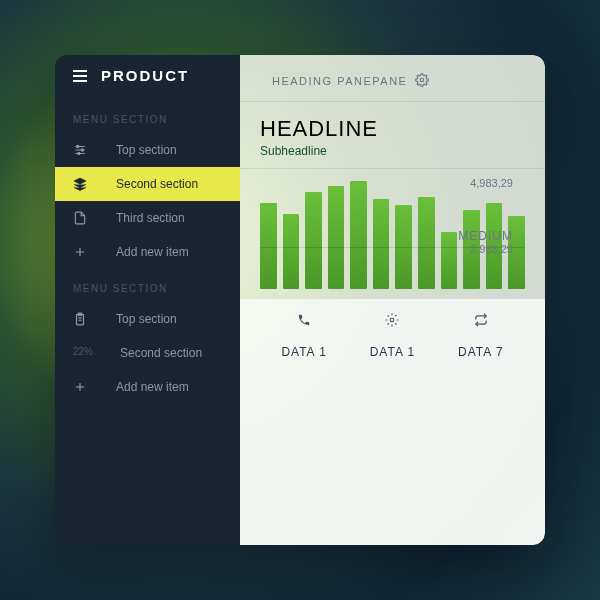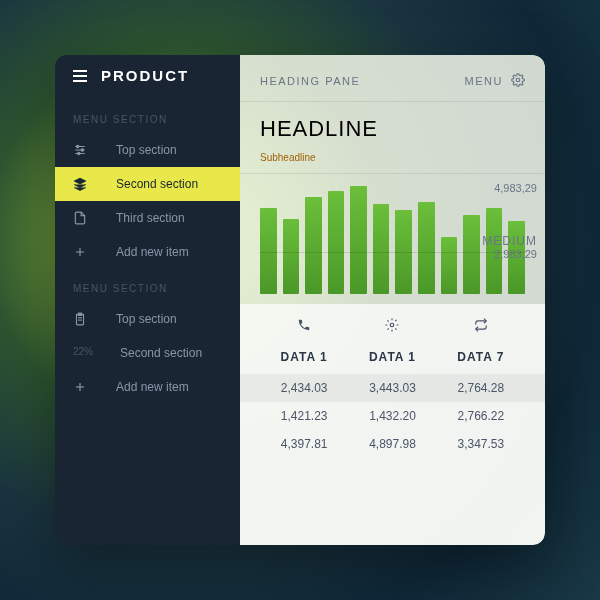--- a/index.html
+++ b/index.html
@@ -9,39 +9,39 @@
 .brand{display:flex;align-items:center;gap:14px;padding:12px 18px 16px;color:#fff}
 .hamburger{display:flex;flex-direction:column;gap:3px}
 .hamburger span{width:14px;height:2px;background:#fff}
 .brand-text{font-size:15px;font-weight:600;letter-spacing:2px}
 .section-title{padding:14px 18px 8px;font-size:10px;letter-spacing:1.5px;color:#4a5568}
 .menu-item{display:flex;align-items:flex-start;gap:29px;padding:10px 18px;color:#8a95a8;cursor:pointer;font-size:12px}
 .menu-item.active{background:#e8e84a;color:#1a2533}
 .menu-item .icon{width:14px;height:14px;display:flex;align-items:center;justify-content:center}
 .badge{font-size:10px;color:#4a5568;margin-right:-2px}
 .content{flex:1;background:rgba(245,248,235,0.85);backdrop-filter:blur(10px);display:flex;flex-direction:column}
-.topbar{display:flex;justify-content:space-between;align-items:center;padding:18px 20px 12px;color:#6a7588;font-size:11px;letter-spacing:1.5px;border-bottom:1px solid rgba(0,0,0,0.08)}
+.topbar{display:flex;align-items:center;padding:18px 32px 12px;color:#6a7588;font-size:11px;letter-spacing:1.5px;border-bottom:1px solid rgba(0,0,0,0.08)}
 .topbar-right{display:flex;align-items:center;gap:8px}
 .headline-block{padding:14px 20px 10px;border-bottom:1px solid rgba(0,0,0,0.08)}
 .headline{font-size:22px;color:#000000;letter-spacing:1px;font-weight:300}
-.subheadline{font-size:10px;color:#a16207;margin-top:10px}
+.subheadline{font-size:12px;color:#14532d;margin-top:2px}
 .chart-area{position:relative;height:130px;padding:10px 20px 0}
 .bars{display:flex;align-items:flex-end;gap:6px;height:110px}
 .bar{flex:1;background:linear-gradient(180deg,#6bbf3a 0%,#4a9828 100%);border-radius:1px}
-.chart-label{position:absolute;right:8px;font-size:10px;color:#6a7588;text-align:right}
+.chart-label{position:absolute;right:32px;font-size:10px;color:#6a7588;text-align:right}
 .chart-label.top{top:8px}
 .chart-label.mid{top:60px}
 .chart-label .val{font-size:11px}
 .chart-label .txt{font-size:12px;letter-spacing:1px}
 .chart-line{position:absolute;left:20px;right:20px;height:1px;background:rgba(0,0,0,0.12)}
 .table-area{background:rgba(255,255,255,0.7);flex:1;padding:14px 0 0}
 .table-icons{display:flex;padding:0 20px 10px}
 .table-icons>div{flex:1;text-align:center;color:#4a5568}
 .table-headers{display:flex;padding:4px 20px 10px}
-.table-headers>div{flex:1;text-align:center;font-size:12px;font-weight:700;letter-spacing:1px;color:#2a3548}
+.table-headers>div{flex:1;text-align:center;font-size:12px;font-weight:400;letter-spacing:1px;color:#2a3548}
 .table-row{display:flex;padding:7px 20px}
 .table-row>div{flex:1;text-align:center;font-size:12px;color:#4a5568}
 .table-row.alt{background:rgba(0,0,0,0.05)}
 svg{width:14px;height:14px}
 </style>
 </head>
 <body>
 
 <div class="app">
   <div class="sidebar">
@@ -119,21 +119,21 @@
           </svg>
         </span>
       <span>Add new item</span>
     </div>
   </div>
 
   <div class="content">
     <div class="topbar">
       <div>HEADING PANE</div>
       <div class="topbar-right">
-        <span>MENU</span>
+        <span>PANE</span>
         <span><svg viewBox="0 0 24 24" width="14" height="14" fill="none" stroke="#6a7588" stroke-width="2">
               <circle cx="12" cy="12" r="3"></circle>
               <path d="M19.4 15a1.65 1.65 0 0 0 .33 1.82l.06.06a2 2 0 1 1-2.83 2.83l-.06-.06a1.65 1.65 0 0 0-1.82-.33 1.65 1.65 0 0 0-1 1.51V21a2 2 0 0 1-4 0v-.09a1.65 1.65 0 0 0-1-1.51 1.65 1.65 0 0 0-1.82.33l-.06.06a2 2 0 1 1-2.83-2.83l.06-.06a1.65 1.65 0 0 0 .33-1.82 1.65 1.65 0 0 0-1.51-1H3a2 2 0 0 1 0-4h.09a1.65 1.65 0 0 0 1.51-1 1.65 1.65 0 0 0-.33-1.82l-.06-.06a2 2 0 1 1 2.83-2.83l.06.06a1.65 1.65 0 0 0 1.82.33h0a1.65 1.65 0 0 0 1-1.51V3a2 2 0 0 1 4 0v.09a1.65 1.65 0 0 0 1 1.51 1.65 1.65 0 0 0 1.82-.33l.06-.06a2 2 0 1 1 2.83 2.83l-.06.06a1.65 1.65 0 0 0-.33 1.82v0a1.65 1.65 0 0 0 1.51 1H21a2 2 0 0 1 0 4h-.09a1.65 1.65 0 0 0-1.51 1z"></path>
             </svg></span>
       </div>
     </div>
 
     <div class="headline-block">
       <div class="headline">HEADLINE</div>
       <div class="subheadline">Subheadline</div>
@@ -178,32 +178,15 @@
               <path d="M3 11V9a4 4 0 0 1 4-4h14"></path>
               <polyline points="7 23 3 19 7 15"></polyline>
               <path d="M21 13v2a4 4 0 0 1-4 4H3"></path>
             </svg></div>
       </div>
       <div class="table-headers">
         <div>DATA 1</div>
         <div>DATA 1</div>
         <div>DATA 7</div>
       </div>
-      <div id="tbody">
-          <div class="table-row alt">
-            <div>2,434.03</div>
-            <div>3,443.03</div>
-            <div>2,764.28</div>
-          </div>
-          <div class="table-row">
-            <div>1,421.23</div>
-            <div>1,432.20</div>
-            <div>2,766.22</div>
-          </div>
-          <div class="table-row">
-            <div>4,397.81</div>
-            <div>4,897.98</div>
-            <div>3,347.53</div>
-          </div>
-        </div>
     </div>
   </div>
 </div>
 
 </body></html>

